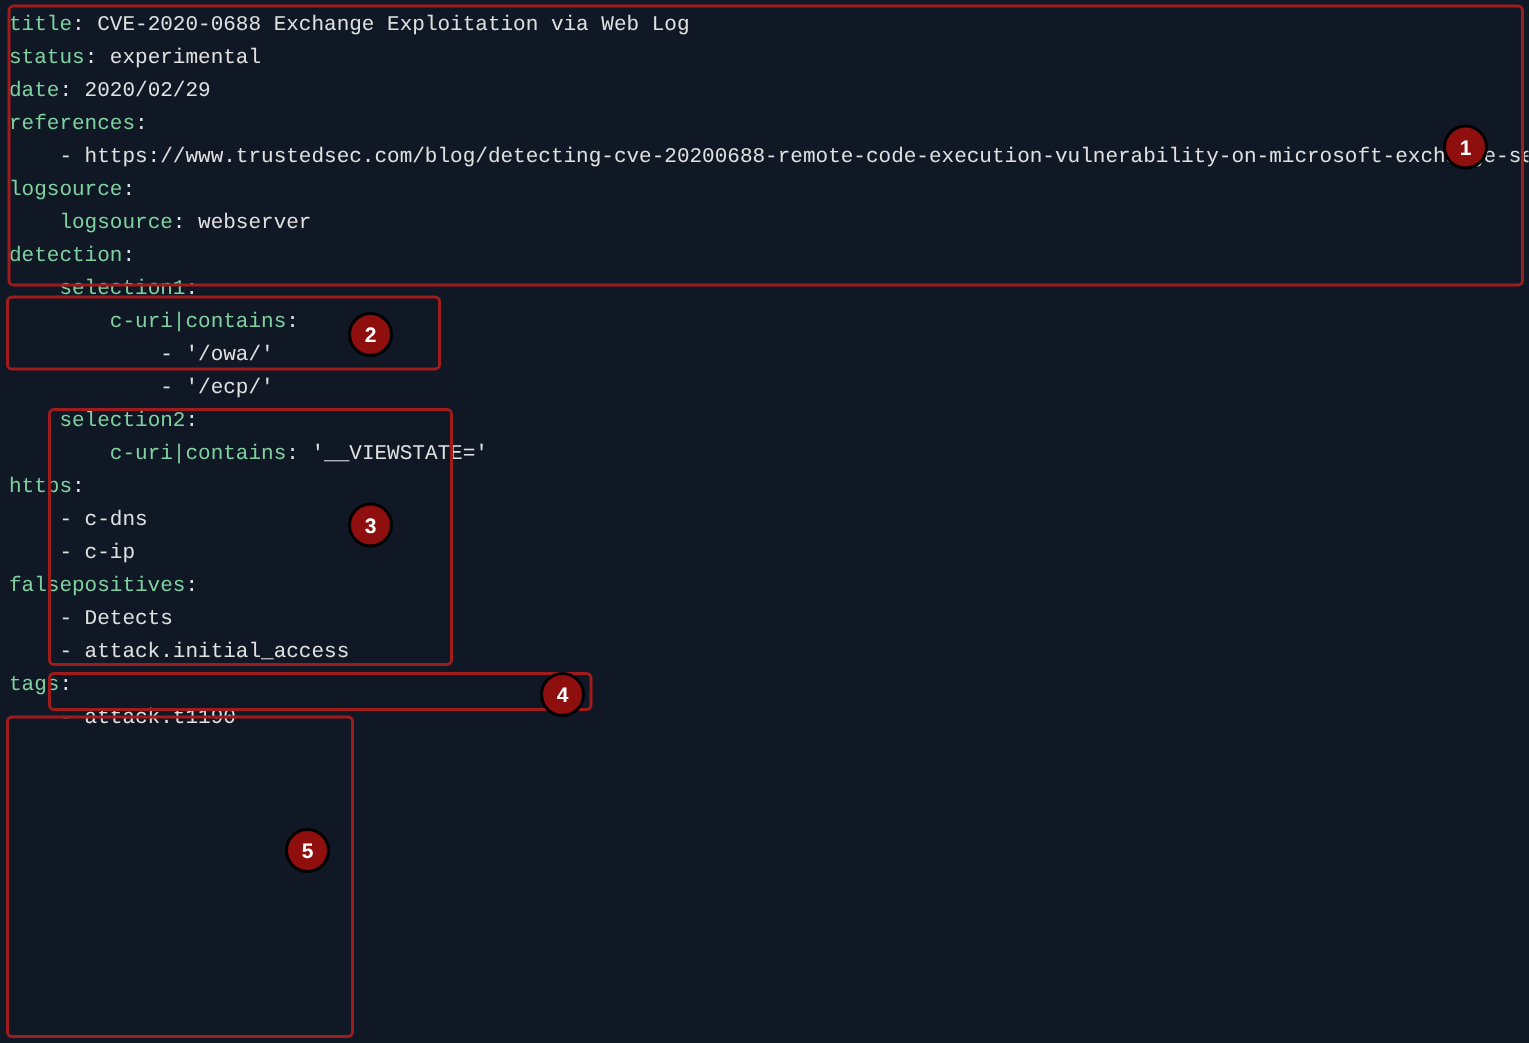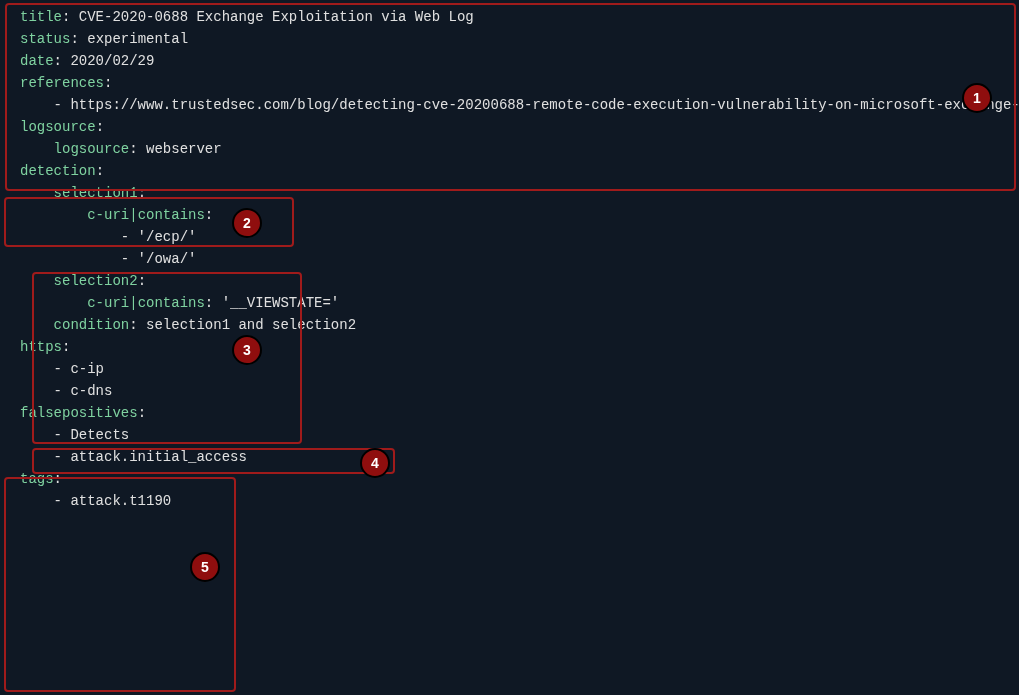--- a/index.html
+++ b/index.html
@@ -9,21 +9,21 @@
     font-family: Consolas, Monaco, 'Courier New', monospace;
     font-size: 14px;
     line-height: 22px;
     color: #e0e0e0;
     width: 1019px;
     height: 695px;
     overflow: hidden;
     position: relative;
   }
   .code {
-    padding: 6px 20px;
+    padding: 6px 6px;
     position: relative;
   }
   .line { white-space: pre; }
   .key { color: #7fd2a0; }
   .val { color: #e0e0e0; }
   .box {
     position: absolute;
     border: 2px solid #a01b1b;
     border-radius: 4px;
     pointer-events: none;
@@ -53,28 +53,27 @@
     <div class="line"><span class="key">title</span><span class="val">: CVE-2020-0688 Exchange Exploitation via Web Log</span></div>
     <div class="line"><span class="key">status</span><span class="val">: experimental</span></div>
     <div class="line"><span class="key">date</span><span class="val">: 2020/02/29</span></div>
     <div class="line"><span class="key">references</span><span class="val">:</span></div>
     <div class="line"><span class="val">    - https://www.trustedsec.com/blog/detecting-cve-20200688-remote-code-execution-vulnerability-on-microsoft-exchange-server/</span></div>
     <div class="line"><span class="key">logsource</span><span class="val">:</span></div>
     <div class="line"><span class="val">    </span><span class="key">logsource</span><span class="val">: webserver</span></div>
     <div class="line"><span class="key">detection</span><span class="val">:</span></div>
     <div class="line"><span class="val">    </span><span class="key">selection1</span><span class="val">:</span></div>
     <div class="line"><span class="val">        </span><span class="key">c-uri|contains</span><span class="val">:</span></div>
+    <div class="line"><span class="val">            - '/owa/'</span></div>
     <div class="line"><span class="val">            - '/ecp/'</span></div>
-    <div class="line"><span class="val">            - '/owa/'</span></div>
     <div class="line"><span class="val">    </span><span class="key">selection2</span><span class="val">:</span></div>
     <div class="line"><span class="val">        </span><span class="key">c-uri|contains</span><span class="val">: '__VIEWSTATE='</span></div>
-    <div class="line"><span class="val">    </span><span class="key">condition</span><span class="val">: selection1 and selection2</span></div>
     <div class="line"><span class="key">https</span><span class="val">:</span></div>
+    <div class="line"><span class="val">    - c-dns</span></div>
     <div class="line"><span class="val">    - c-ip</span></div>
-    <div class="line"><span class="val">    - c-dns</span></div>
     <div class="line"><span class="key">falsepositives</span><span class="val">:</span></div>
     <div class="line"><span class="val">    - Detects</span></div>
     <div class="line"><span class="val">    - attack.initial_access</span></div>
     <div class="line"><span class="key">tags</span><span class="val">:</span></div>
     <div class="line"><span class="val">    - attack.t1190</span></div>
   </div>
 
 <div class="box" id="box1" style="left: 5px; top: 3px; width: 1011px; height: 188px;"></div>
 <div class="box" id="box2" style="left: 4px; top: 197px; width: 290px; height: 50px;"></div>
 <div class="box" id="box3" style="left: 32px; top: 272px; width: 270px; height: 172px;"></div>

